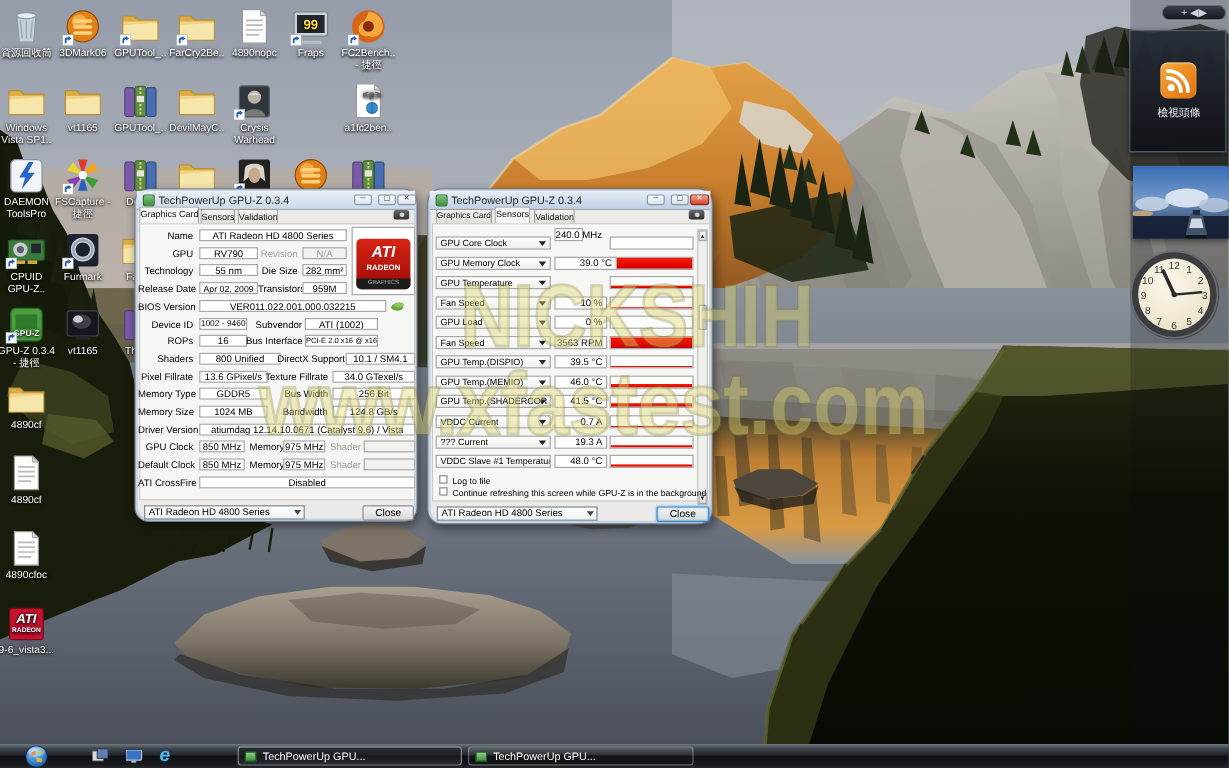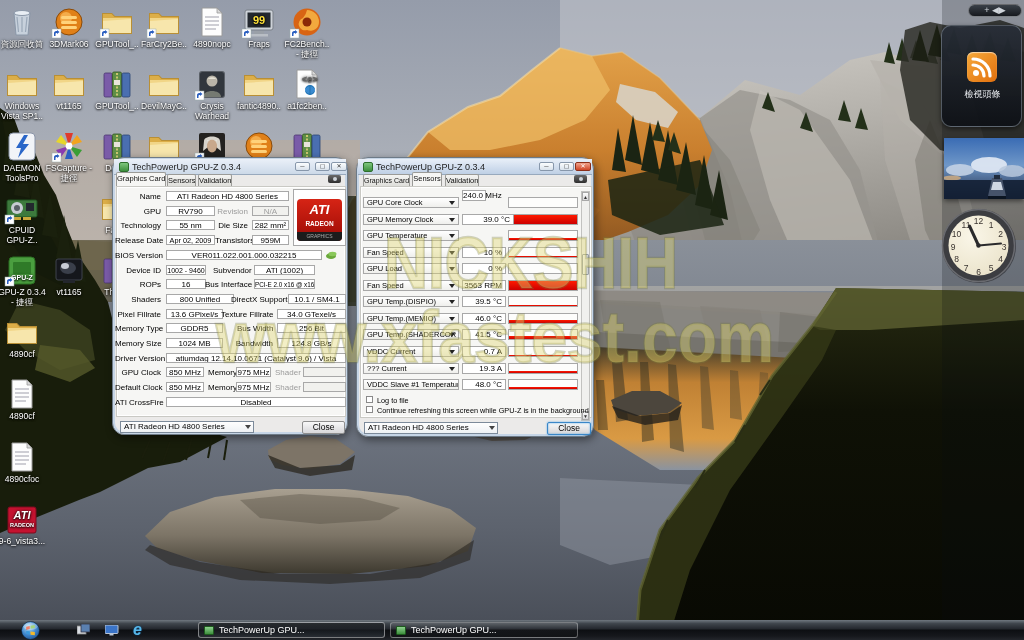--- a/index.html
+++ b/index.html
@@ -364,24 +364,20 @@
 <div class="dico" style="left:85px;top:67px"><svg width="36" height="34">
         <use href="#i-rar"></use>
       </svg>GPUTool_..</div>
 <div class="dico" style="left:180px;top:67px"><svg width="36" height="34">
         <use href="#i-crysis"></use>
         <use href="#i-arrow" x="1" y="24"></use>
       </svg>Crysis<br>Warhead</div>
 <div class="dico" style="left:132px;top:67px"><svg width="36" height="34">
         <use href="#i-folder"></use>
       </svg>DevilMayC..</div>
-<div class="dico" style="left:227px;top:67px"><svg width="36" height="34">
-        <use href="#i-folder"></use>
-        <rect></rect>
-      </svg>fantic4890..</div>
 <div class="dico" style="left:275px;top:67px"><svg width="36" height="34">
         <use href="#i-webdoc"></use>
       </svg>a1fc2ben..</div>
 
 <div class="dico" style="left:-10px;top:129px"><svg width="36" height="34">
         <use href="#i-daemon"></use>
       </svg>DAEMON<br>ToolsPro</div>
 <div class="dico" style="left:37px;top:129px"><svg width="36" height="34">
         <use href="#i-fscap"></use>
         <use href="#i-arrow" x="1" y="24"></use>
@@ -408,20 +404,24 @@
 <div class="dico" style="left:275px;top:129px">
       <svg width="36" height="34">
         <use href="#i-rar"></use>
       </svg>
     </div>
 
 <div class="dico" style="left:-10px;top:191px"><svg width="36" height="34">
         <use href="#i-gpucard"></use>
         <use href="#i-arrow" x="1" y="24"></use>
       </svg>CPUID<br>GPU-Z..</div>
+<div class="dico" style="left:37px;top:191px"><svg width="36" height="34">
+        <use href="#i-furmark"></use>
+        <use href="#i-arrow" x="1" y="24"></use>
+      </svg>Furmark</div>
 <div class="dico" style="left:85px;top:191px"><svg width="36" height="34">
         <use href="#i-folder"></use>
       </svg>FarC..</div>
 
 <div class="dico" style="left:-10px;top:253px"><svg width="36" height="34">
         <use href="#i-gpuz"></use>
         <use href="#i-arrow" x="1" y="24"></use>
       </svg>GPU-Z 0.3.4<br>- 捷徑</div>
 <div class="dico" style="left:37px;top:253px"><svg width="36" height="34">
         <use href="#i-vtdark"></use>
@@ -436,21 +436,21 @@
 <div class="dico" style="left:-10px;top:377px"><svg width="36" height="34">
         <use href="#i-doc"></use>
       </svg>4890cf</div>
 <div class="dico" style="left:-10px;top:440px"><svg width="36" height="34">
         <use href="#i-doc"></use>
       </svg>4890cfoc</div>
 <div class="dico" style="left:-10px;top:502px"><svg width="36" height="34">
         <use href="#i-ati"></use>
       </svg>9-6_vista3...</div>
 <div class="abs" style="left:968px;top:4px;width:54px;height:13px;background:linear-gradient(#3a4048,#16191e);border:1px solid rgba(255,255,255,.35);border-radius:7px;color:#cfd4da;font-size:9px;line-height:11px;text-align:center;z-index:6">+ ◀▶</div>
-<div class="abs" style="left:941px;top:25px;width:81px;height:102px;background:linear-gradient(rgba(40,46,56,.92),rgba(14,17,22,.94));border:1px solid rgba(160,170,185,.45);border-radius:10px;box-shadow:0 2px 5px rgba(0,0,0,.5);z-index:6">
+<div class="abs" style="left:941px;top:25px;width:81px;height:102px;background:linear-gradient(rgba(40,46,56,.92),rgba(14,17,22,.94));border:1px solid rgba(160,170,185,.45);border-radius:0;box-shadow:0 2px 5px rgba(0,0,0,.5);z-index:6">
  <div style="position:absolute;left:25px;top:26px;width:30px;height:30px;background:linear-gradient(135deg,#f6a93a,#e2700e);border-radius:6px;box-shadow:inset 0 1px 1px rgba(255,255,255,.6)">
   <svg width="30" height="30" viewBox="0 0 30 30">
           <circle cx="9" cy="21" r="3" fill="#fff"></circle>
           <path d="M6,13 A11,11 0 0 1 17,24 M6,7 A17,17 0 0 1 23,24" stroke="#fff" stroke-width="3.2" fill="none" stroke-linecap="round"></path>
         </svg>
  </div>
  <div style="position:absolute;left:0;top:62px;width:81px;text-align:center;color:#eef1f5;font-size:9px">檢視頭條</div>
 </div>
 <svg class="abs" style="left:944px;top:138px;z-index:6;box-shadow:0 2px 5px rgba(0,0,0,.5)" width="80" height="61" viewBox="0 0 80 61">
  <defs>

